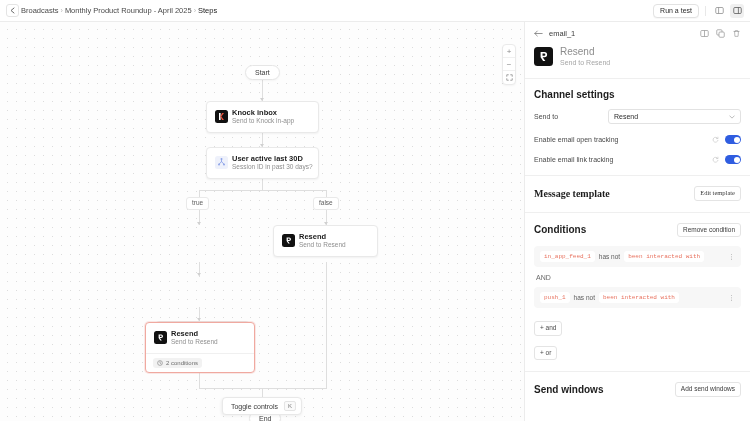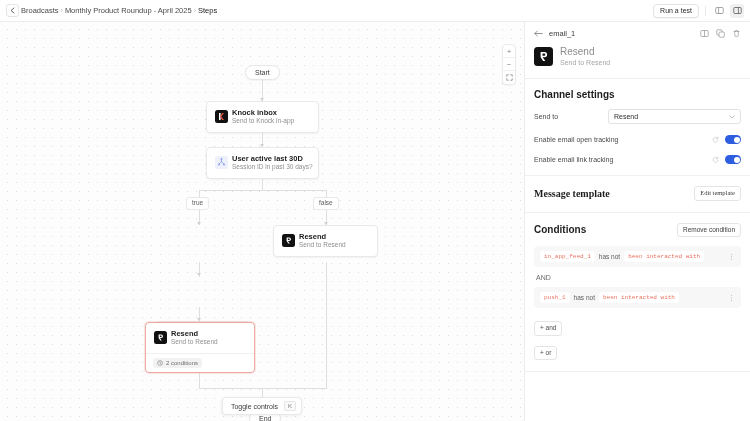--- a/index.html
+++ b/index.html
@@ -515,16 +515,22 @@
         <div class="addrow">
           <span class="add-btn">+ and</span>
         </div>
         <div class="addrow" style="margin-top:5px;">
           <span class="add-btn">+ or</span>
         </div>
       </div>
 
       <div class="sep"></div>
 
+      <div class="section">
+        <div class="section-head" style="margin-bottom:0;">
+          <span class="section-title">Send windows</span>
+          <span class="ghost-btn">Add send windows</span>
+        </div>
+      </div>
 
     </div>
   </div>
 </div>
 
 </body></html>

